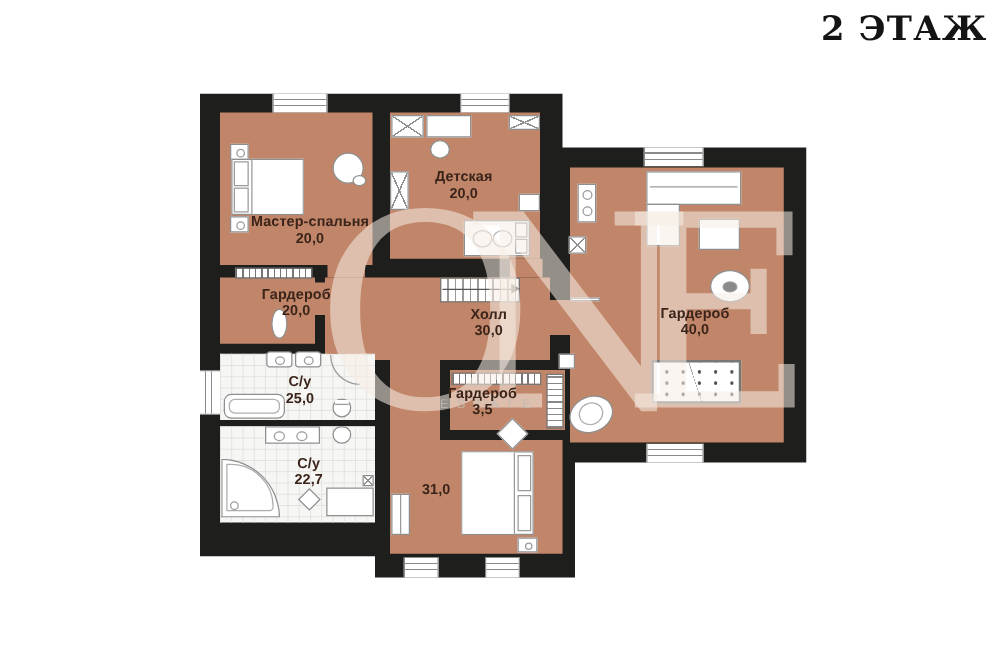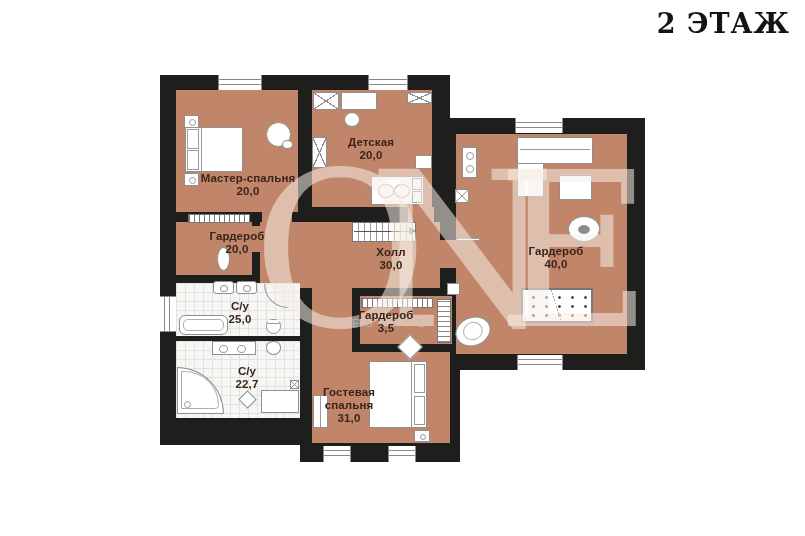--- a/index.html
+++ b/index.html
@@ -203,15 +203,14 @@
 </div>
 <div class="room-label" style="left:190px;top:300px;width:100px;">
   <div>С/у</div>
   <div>25,0</div>
 </div>
 <div class="room-label" style="left:197px;top:365px;width:100px;">
   <div>С/у</div>
   <div>22,7</div>
 </div>
 <div class="room-label" style="left:310px;top:386px;width:78px;">
-  <div>Гостевая спальня</div>
   <div>31,0</div>
 </div>
 
 </body></html>

